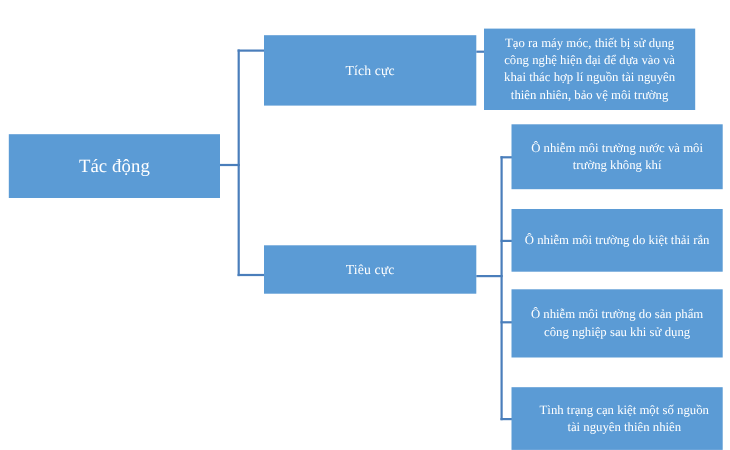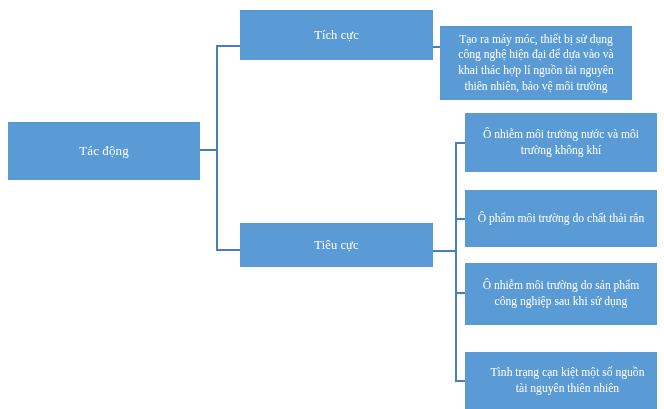--- a/index.html
+++ b/index.html
@@ -24,22 +24,22 @@
     color: #ffffff;
     display: flex;
     align-items: center;
     justify-content: center;
     text-align: center;
     box-sizing: border-box;
     line-height: 1.32;
     letter-spacing: 0.1px;
     padding: 2px 6px;
   }
-  .node-root   { left: 8px;   top: 122px; width: 192px; height: 58px; font-size: 13px; }
-  .node-pos    { left: 240px; top: 10px;  width: 193px; height: 50px; font-size: 12.5px; justify-content: center; }
+  .node-root   { left: 8px;   top: 122px; width: 192px; height: 58px; font-size: 17px; }
+  .node-pos    { left: 240px; top: 32px;  width: 193px; height: 64px; font-size: 12.5px; justify-content: center; }
   .node-neg    { left: 240px; top: 223px; width: 193px; height: 44px; font-size: 12.5px; }
 
   .leaf {
     position: absolute;
     background: #5B9BD5;
     color: #ffffff;
     display: flex;
     align-items: center;
     justify-content: center;
     text-align: center;
@@ -94,21 +94,21 @@
   <div class="conn h" style="left:455px; top:142px; width:20px;"></div>
   <div class="conn h" style="left:455px; top:218px; width:20px;"></div>
   <div class="conn h" style="left:455px; top:292px; width:20px;"></div>
   <div class="conn h" style="left:455px; top:380px; width:20px;"></div>
 
   <div class="leaf leaf-2">
     <span>Ô nhiễm môi trường nước và môi trường không khí</span>
   </div>
 
   <div class="leaf leaf-3">
-    <span>Ô phẩm môi trường do chất thải rắn</span>
+    <span>Ô nhiễm môi trường do kiệt thải rắn</span>
   </div>
 
   <div class="leaf leaf-4">
     <span>Ô nhiễm môi trường do sản phẩm công nghiệp sau khi sử dụng</span>
   </div>
 
   <div class="leaf leaf-5">
     <span>Tình trạng cạn kiệt một số nguồn tài nguyên thiên nhiên</span>
   </div>
 

